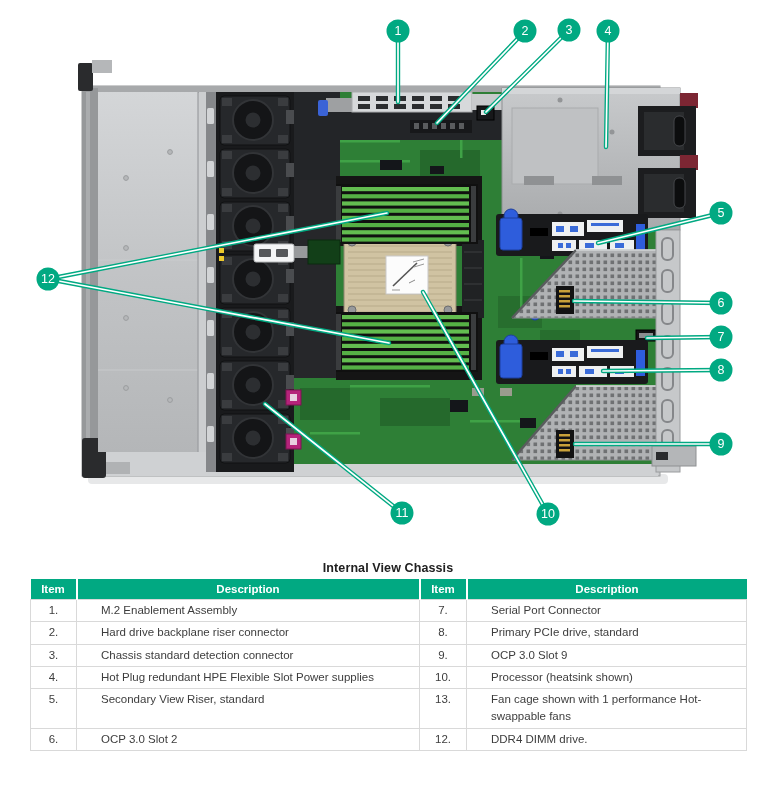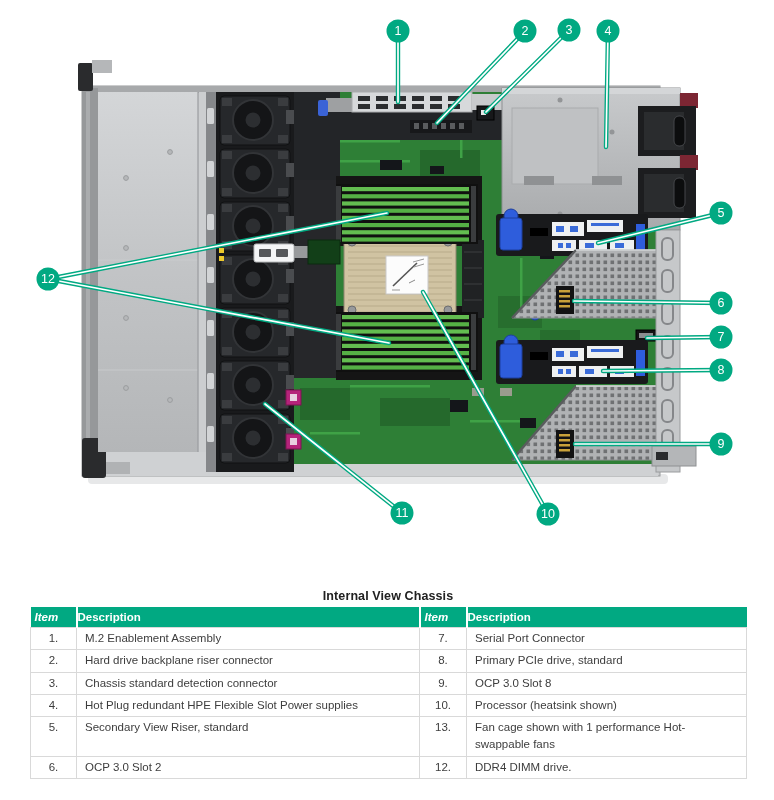--- a/index.html
+++ b/index.html
@@ -2,35 +2,35 @@
 <html><head>
 <meta charset="utf-8">
 <style>
   html,body{margin:0;padding:0;}
   body{
     width:774px;height:800px;position:relative;background:#ffffff;
     font-family:"Liberation Sans",sans-serif;
     -webkit-font-smoothing:antialiased;
   }
   #diagram-wrap{position:absolute;left:0;top:0;width:774px;height:580px;}
-  #table-wrap{position:absolute;left:30px;top:589px;width:716px;}
+  #table-wrap{position:absolute;left:30px;top:561px;width:716px;}
   .tbl-title{
     text-align:center;font-size:12.5px;font-weight:bold;color:#212121;
     margin:0 0 4px 0;letter-spacing:.1px;
   }
   table.parts{border-collapse:collapse;width:716px;table-layout:fixed;}
   table.parts th{
-    color:#fff;font-size:11.5px;font-weight:bold;text-align:left;
+    color:#fff;font-size:11.5px;font-weight:bold;text-align:center;
     padding:2px 0;height:16px;
   }
-  table.parts th.col-item{text-align:left;padding:2px 4px;font-style:italic;}
+  table.parts th.col-item{text-align:center;padding:2px 4px;}
   table.parts th + th{border-left:2px solid #ffffff;}
   table.parts td{
     border:1px solid #d9d9d9;font-size:11.5px;color:#3d3d3d;
-    padding:2px 8px;vertical-align:top;line-height:1.5;
+    padding:2px 24px;vertical-align:top;line-height:1.5;
   }
   table.parts td.col-item{text-align:center;padding:2px 4px;}
   col.c-item1{width:46px;} col.c-desc1{width:343px;}
   col.c-item2{width:47px;} col.c-desc2{width:280px;}
 </style>
 </head>
 <body>
 
 <div id="diagram-wrap">
 <svg width="774" height="580" viewBox="0 0 774 580" xmlns="http://www.w3.org/2000/svg">
@@ -550,21 +550,21 @@
         <tr>
           <td class="col-item">2.</td>
           <td class="col-desc">Hard drive backplane riser connector</td>
           <td class="col-item">8.</td>
           <td class="col-desc">Primary PCIe drive, standard</td>
         </tr>
         <tr>
           <td class="col-item">3.</td>
           <td class="col-desc">Chassis standard detection connector</td>
           <td class="col-item">9.</td>
-          <td class="col-desc">OCP 3.0 Slot 8</td>
+          <td class="col-desc">OCP 3.0 Slot 9</td>
         </tr>
         <tr>
           <td class="col-item">4.</td>
           <td class="col-desc">Hot Plug redundant HPE Flexible Slot Power supplies</td>
           <td class="col-item">10.</td>
           <td class="col-desc">Processor (heatsink shown)</td>
         </tr>
         <tr>
           <td class="col-item">5.</td>
           <td class="col-desc">Secondary View Riser, standard</td>

